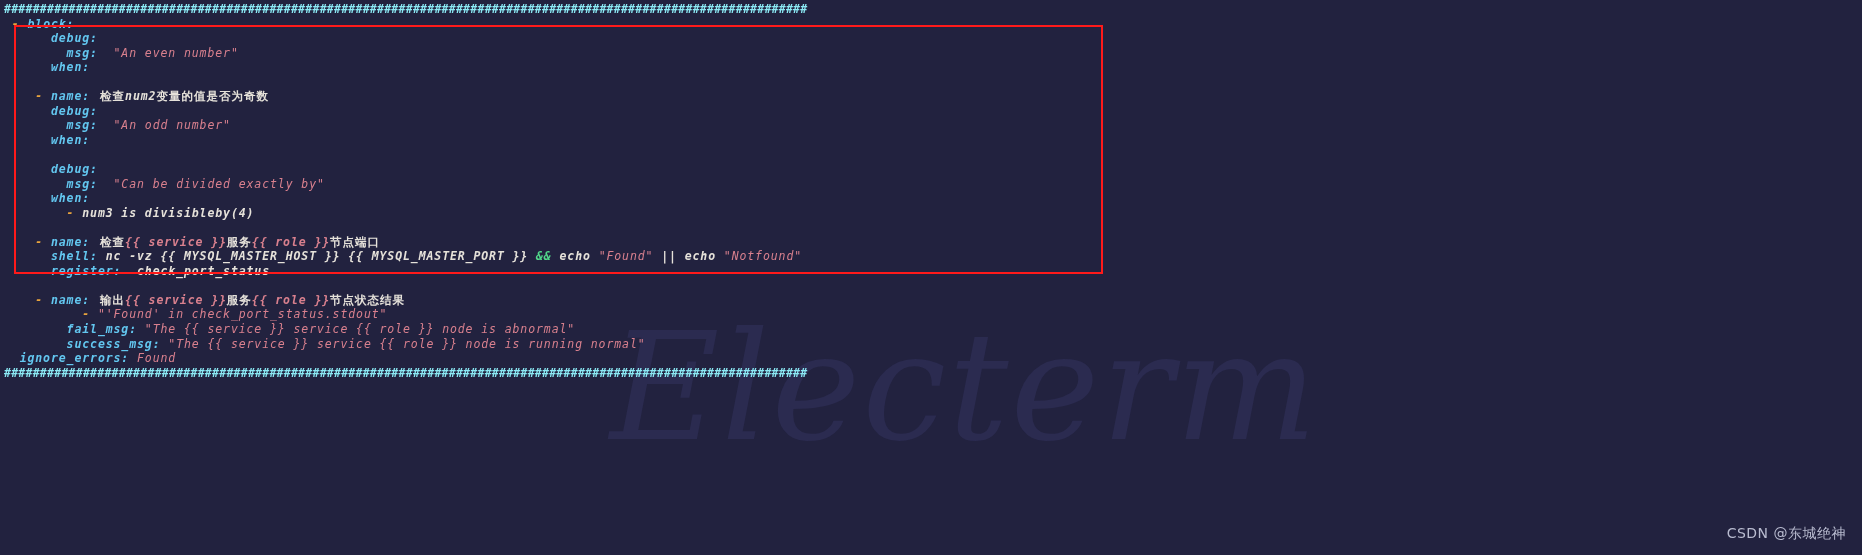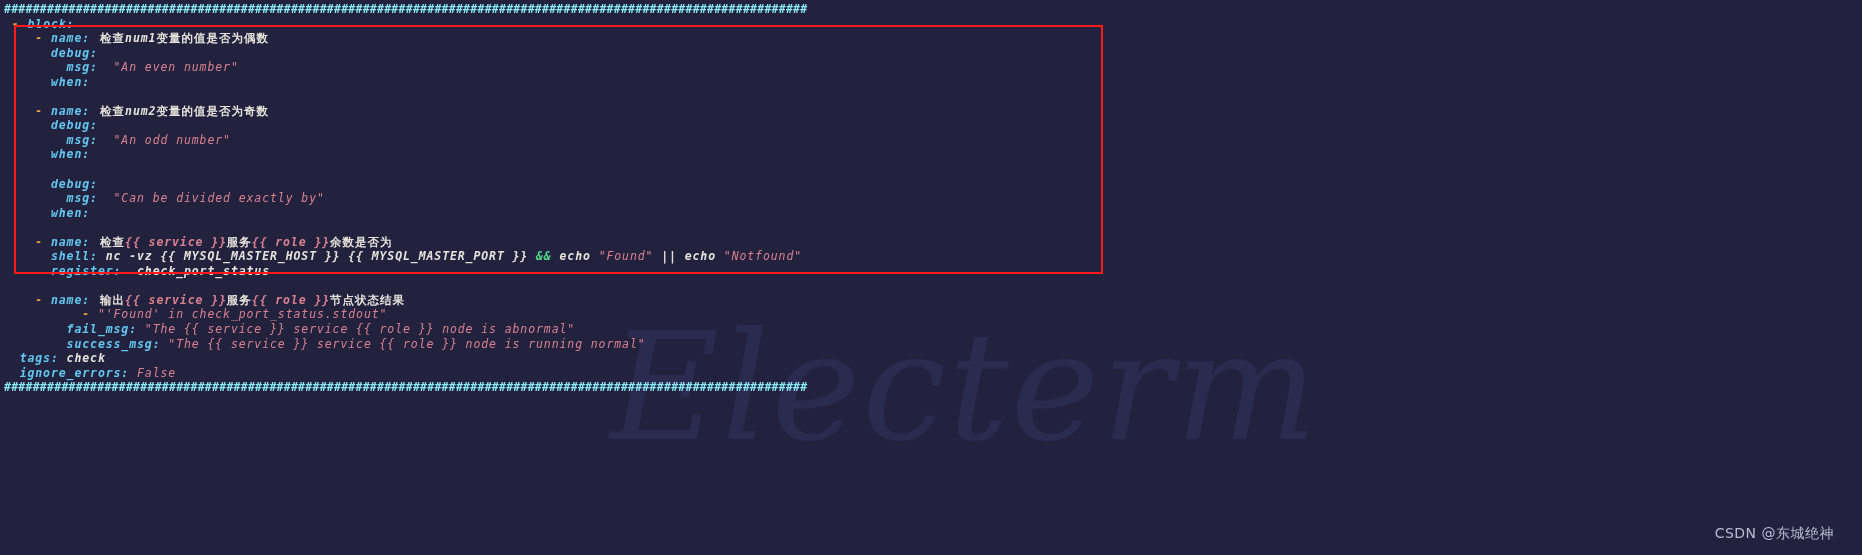--- a/index.html
+++ b/index.html
@@ -79,64 +79,63 @@
     width: 1089px;
     height: 249px;
     border: 2px solid #ff1a1a;
     box-sizing: border-box;
     z-index: 3;
     pointer-events: none;
   }
 
   #csdn-watermark {
     position: absolute;
-    right: 28px;
+    right: 16px;
     bottom: 12px;
     z-index: 4;
     font-family: "DejaVu Sans", "Liberation Sans", sans-serif;
     font-size: 14px;
     color: #b9bcd0;
     white-space: nowrap;
     letter-spacing: 0.5px;
   }
 </style>
 </head>
 <body>
 
 <div id="terminal" style="background: rgb(34, 34, 63);">
 
   <div class="watermark-brand">Electerm</div>
 
   <div class="code-layer">
       <div class="line"><span class="hash">################################################################################################################</span></div>
       <div class="line"><span class="dash"> - </span><span class="key">block:</span></div>
-      <div class="line"><span class="dash">    - </span><span class="key">name:</span><span class="cn">  检查</span><span class="plain">num1</span><span class="cn">变量的值是否为偶数</span></div>
       <div class="line"><span class="key">      debug:</span></div>
       <div class="line"><span class="key">        msg:</span><span class="str">  "An even number"</span></div>
       <div class="line"><span class="key">      when:</span></div>
       <div class="line blank"><span class=""> </span></div>
       <div class="line"><span class="dash">    - </span><span class="key">name:</span><span class="cn">  检查</span><span class="plain">num2</span><span class="cn">变量的值是否为奇数</span></div>
       <div class="line"><span class="key">      debug:</span></div>
       <div class="line"><span class="key">        msg:</span><span class="str">  "An odd number"</span></div>
       <div class="line"><span class="key">      when:</span></div>
       <div class="line blank"><span class=""> </span></div>
       <div class="line"><span class="key">      debug:</span></div>
       <div class="line"><span class="key">        msg:</span><span class="str">  "Can be divided exactly by"</span></div>
       <div class="line"><span class="key">      when:</span></div>
+      <div class="line"><span class="dash">        - </span><span class="plain">num3 is divisibleby(4)</span></div>
       <div class="line blank"><span class=""> </span></div>
-      <div class="line"><span class="dash">    - </span><span class="key">name:</span><span class="cn">  检查</span><span class="jinja">{{ service }}</span><span class="cn">服务</span><span class="jinja">{{ role }}</span><span class="cn">余数是否为</span></div>
+      <div class="line"><span class="dash">    - </span><span class="key">name:</span><span class="cn">  检查</span><span class="jinja">{{ service }}</span><span class="cn">服务</span><span class="jinja">{{ role }}</span><span class="cn">节点端口</span></div>
       <div class="line"><span class="key">      shell:</span><span class="plain"> nc -vz </span><span class="plain">{{ MYSQL_MASTER_HOST }} {{ MYSQL_MASTER_PORT }} </span><span class="op">&amp;&amp; </span><span class="plain">echo </span><span class="str">"Found"</span><span class="pipe"> || </span><span class="plain">echo </span><span class="str">"Notfound"</span></div>
       <div class="line"><span class="key">      register:</span><span class="plain">  check_port_status</span></div>
       <div class="line blank"><span class=""> </span></div>
       <div class="line"><span class="dash">    - </span><span class="key">name:</span><span class="cn">  输出</span><span class="jinja">{{ service }}</span><span class="cn">服务</span><span class="jinja">{{ role }}</span><span class="cn">节点状态结果</span></div>
       <div class="line"><span class="dash">          - </span><span class="str">"'Found' in check_port_status.stdout"</span></div>
       <div class="line"><span class="key">        fail_msg:</span><span class="str"> "The {{ service }} service {{ role }} node is abnormal"</span></div>
       <div class="line"><span class="key">        success_msg:</span><span class="str"> "The {{ service }} service {{ role }} node is running normal"</span></div>
-      <div class="line"><span class="key">  tags:</span><span class="plain"> check</span></div>
-      <div class="line"><span class="key">  ignore_errors:</span><span class="bool"> False</span></div>
+      <div class="line"><span class="key">  ignore_errors:</span><span class="bool"> Found</span></div>
       <div class="line"><span class="hash">################################################################################################################</span></div>
     </div>
 
   <div id="highlight-box" style="border-color: rgb(255, 26, 26);"></div>
 
   <div id="csdn-watermark">CSDN @东城绝神</div>
 
 </div>
 
 </body></html>

